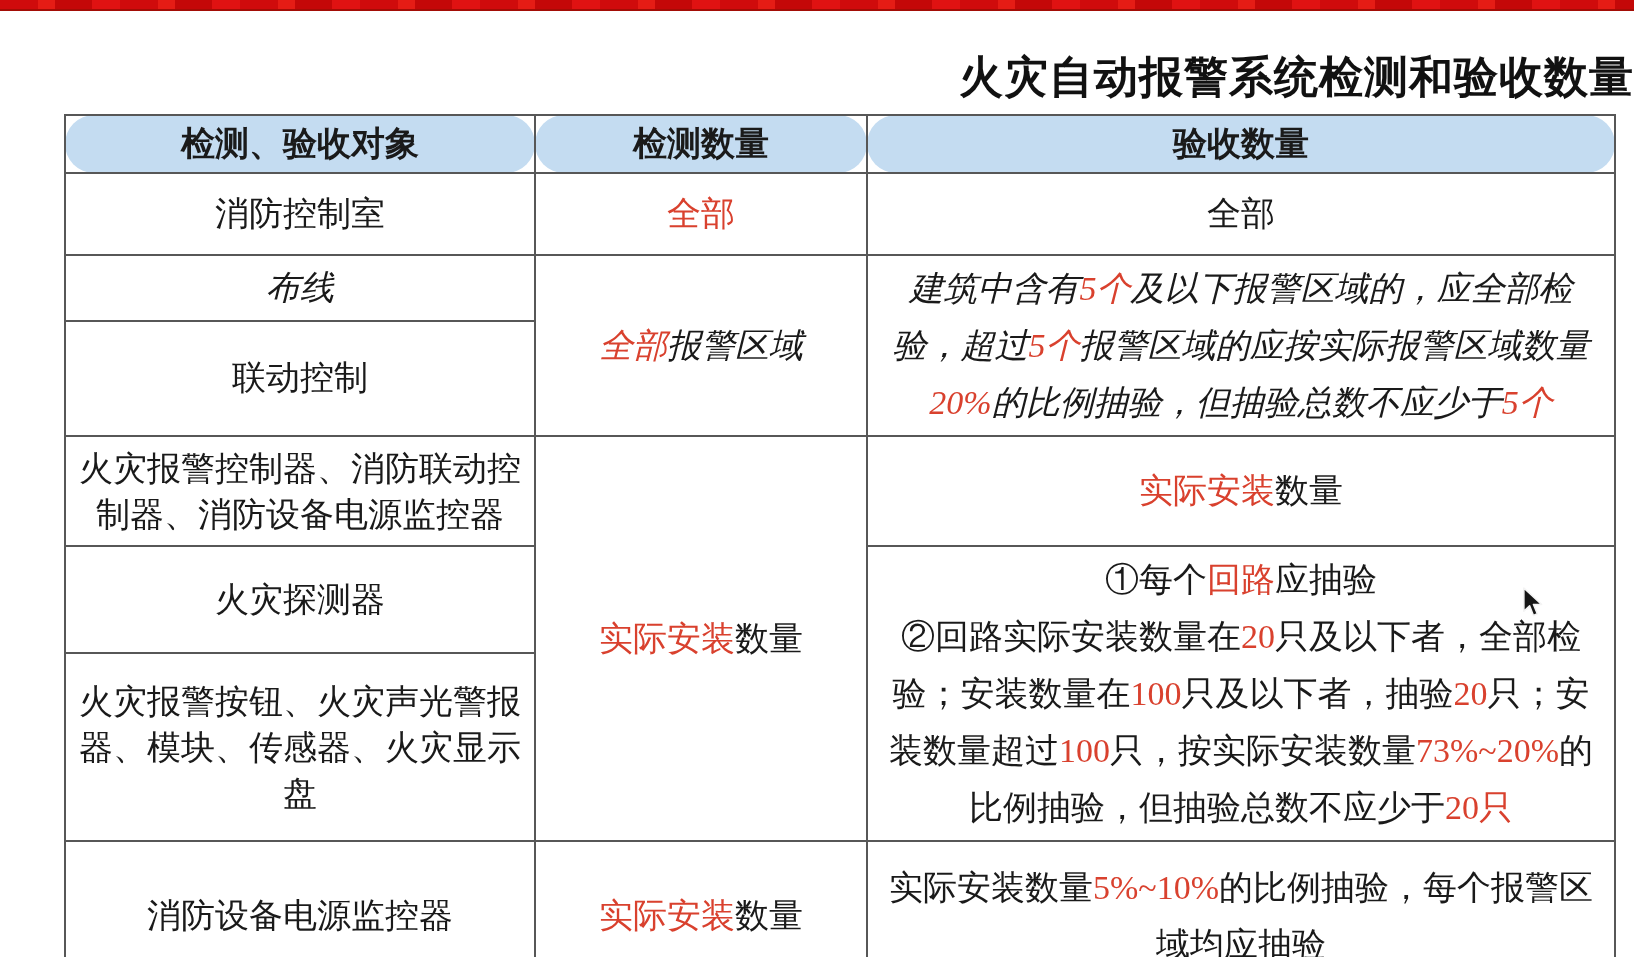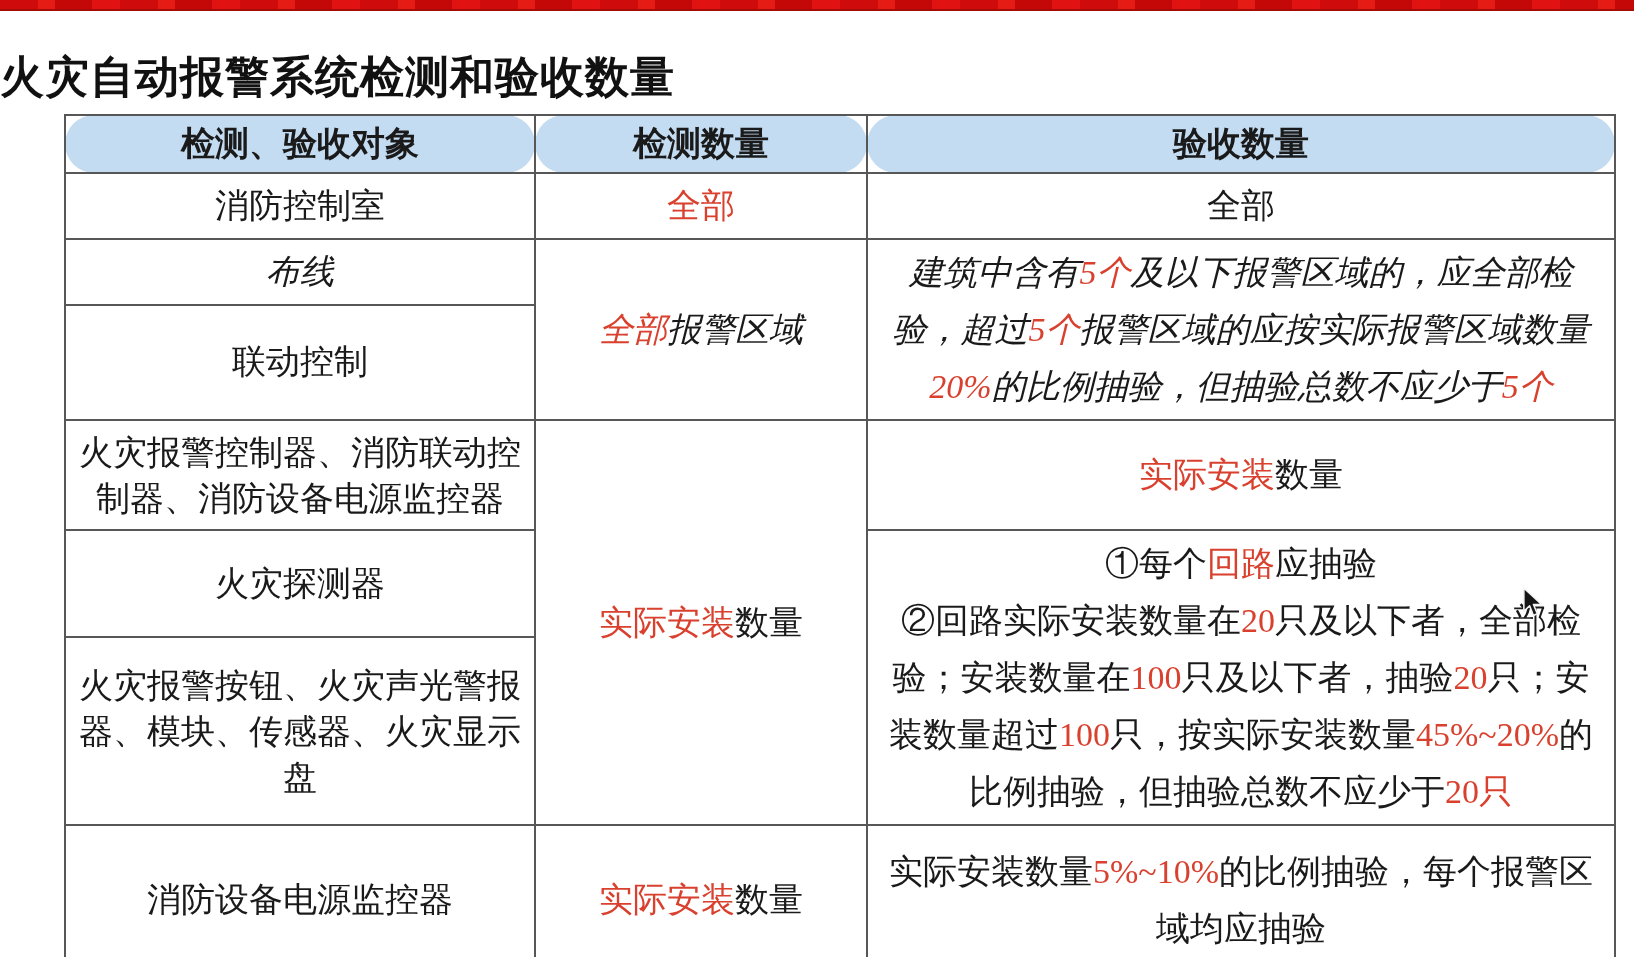--- a/index.html
+++ b/index.html
@@ -19,21 +19,21 @@
     color:#1a1a1a;
   }
   .topbar{
     position:absolute;top:0;left:0;width:1634px;height:11px;
     background:repeating-linear-gradient(90deg,
       #d00b0c 0 38px, #e51c15 38px 55px, #c40808 55px 92px, #e01212 92px 120px);
     border-bottom:2px solid #a30d06;
   }
   .page-title{
     position:absolute;top:48px;left:0;width:1634px;
-    text-align:left;
+    text-align:right;
     font-size:44px;font-weight:bold;color:#111;
     letter-spacing:1px;
   }
   table.insp{
     position:absolute;left:64px;top:114px;
     width:1550px;
     border-collapse:collapse;table-layout:fixed;
     font-size:34px;
   }
   table.insp th, table.insp td{
@@ -51,21 +51,21 @@
   }
   td.obj-multi{line-height:46px;padding:6px 18px;}
   td.long{
     text-align:left;
     padding:10px 20px;
     line-height:57px;
   }
   .red{color:var(--accent);}
   .num{font-family:"Liberation Serif",serif;}
   .para{margin:0;}
-  tr.h86{height:66px;}
+  tr.h86{height:82px;}
   tr.h64{height:64px;font-style:italic;}
   tr.h112{height:112px;}
   tr.h110{height:110px;margin-top:23px;}
   tr.h106{height:106px;}
   tr.h186{height:186px;}
   tr.h150{height:150px;}
   .cursor{
     position:absolute;left:1521px;top:587px;width:23px;height:31px;
     pointer-events:none;
   }
@@ -106,21 +106,21 @@
   </tr>
   <tr class="h110">
     <td class="obj-multi"><span>火灾报警控制器、消防联动控制器、消防设备电源监控器</span></td>
     <td rowspan="3"><span class="red">实际安装</span><span>数量</span></td>
     <td><span class="red">实际安装</span><span>数量</span></td>
   </tr>
   <tr class="h106">
     <td><span>火灾探测器</span></td>
     <td rowspan="2" class="long">
           <div class="para"><span>①每个</span><span class="red">回路</span><span>应抽验</span></div>
-          <div class="para"><span>②回路实际安装数量在</span><span class="red num">20</span><span>只及以下者，全部检验；安装数量在</span><span class="red num">100</span><span>只及以下者，抽验</span><span class="red num">20</span><span>只；安装数量超过</span><span class="red num">100</span><span>只，按实际安装数量</span><span class="red num">45%~20%</span><span>的比例抽验，但抽验总数不应少于</span><span class="red num">20</span><span class="red">只</span></div>
+          <div class="para"><span>②回路实际安装数量在</span><span class="red num">20</span><span>只及以下者，全部检验；安装数量在</span><span class="red num">100</span><span>只及以下者，抽验</span><span class="red num">20</span><span>只；安装数量超过</span><span class="red num">100</span><span>只，按实际安装数量</span><span class="red num">73%~20%</span><span>的比例抽验，但抽验总数不应少于</span><span class="red num">20</span><span class="red">只</span></div>
         </td>
   </tr>
   <tr class="h186">
     <td class="obj-multi"><span>火灾报警按钮、火灾声光警报器、模块、传感器、火灾显示盘</span></td>
   </tr>
   <tr class="h150">
     <td><span>消防设备电源监控器</span></td>
     <td><span class="red">实际安装</span><span>数量</span></td>
     <td class="long">
           <div class="para"><span>实际安装数量</span><span class="red num">5%~10%</span><span>的比例抽验，每个报警区域均应抽验</span></div>

